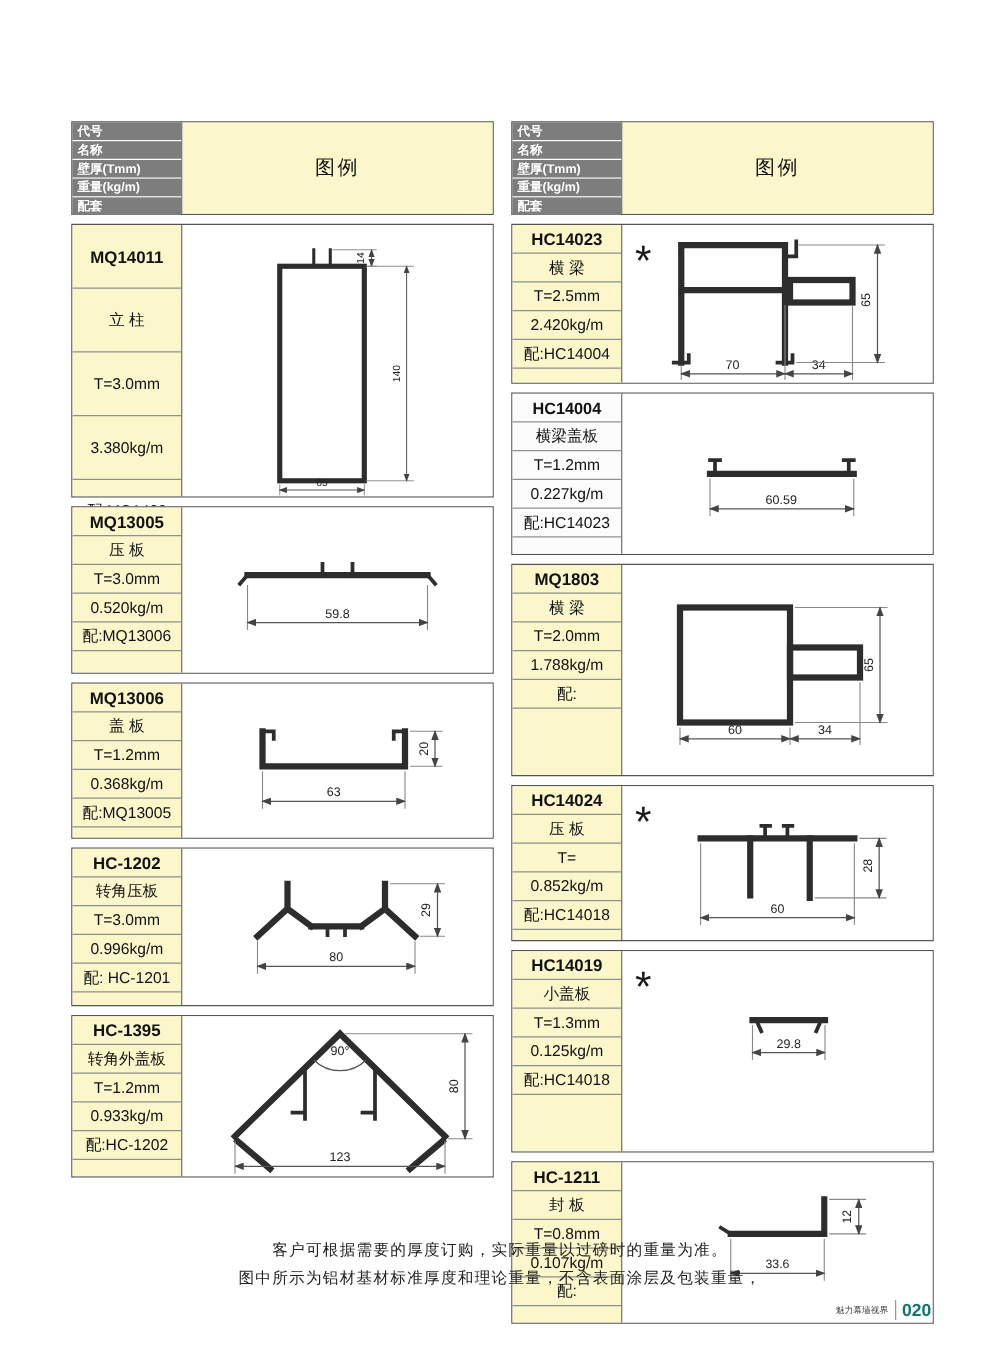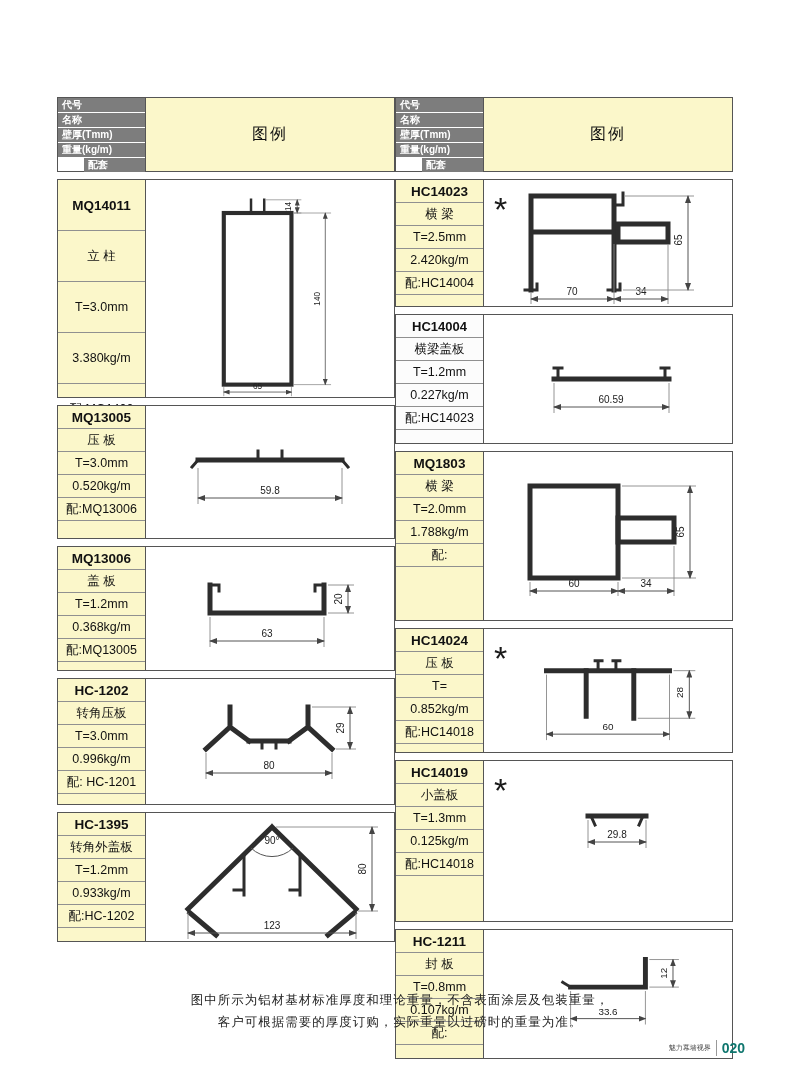--- a/index.html
+++ b/index.html
@@ -1,25 +1,25 @@
 <!DOCTYPE html>
 <html><head>
 <meta charset="utf-8">
 <style>
   html,body{margin:0;padding:0;background:#fff;}
   .page{position:relative;width:800px;height:1085px;background:#fff;
         font-family:"Liberation Sans", sans-serif;color:#111;overflow:hidden;}
-  .tables{position:absolute;left:57px;top:97px;display:flex;gap:0;}
+  .tables{position:absolute;left:57px;top:97px;display:flex;gap:14px;}
   .col{width:338px;display:flex;flex-direction:column;}
   
   .thead{display:flex;height:75px;border:1px solid #555;box-sizing:border-box;}
   .hlabels{width:88px;display:flex;flex-direction:column;border-right:1px solid #555;box-sizing:border-box;}
   .hcell{flex:1;background:#7d7d7d;color:#fff;font-size:10px;font-weight:bold;
          display:flex;align-items:center;padding-left:4px;border-bottom:1px solid #fff;box-sizing:border-box;}
-  .hcell:last-child{border-bottom:none;margin-left:26px;}
+  .hcell:last-child{border-bottom:none;}
   .hlegend{flex:1;background:#fbf7ca;display:flex;align-items:center;justify-content:center;
            font-size:16px;font-weight:normal;letter-spacing:2px;}
   
   .block{display:flex;border:1px solid #555;box-sizing:border-box;margin-top:7px;background:#fff;}
   .labels{width:88px;border-right:1px solid #555;background:#fbf7ca;display:flex;flex-direction:column;box-sizing:border-box;}
   .plain .labels{background:#fcfcfc;}
   .cell{flex:0 0 auto;height:23px;display:flex;align-items:center;justify-content:center;
         border-bottom:1px solid #909090;font-size:12.5px;box-sizing:border-box;text-align:center;}
   .cell.code{font-weight:bold;font-size:13.5px;}
   .plain .cell.code{font-weight:bold;font-size:13px;}
@@ -337,21 +337,21 @@
             <path class="ext" d="M166,30H196 M166,58H196"></path>
             <line class="dim" x1="190" y1="30" x2="190" y2="58"></line>
             <text class="dt" transform="rotate(-90 184 44)" x="184" y="44" text-anchor="middle">12</text>
           </svg>
         </div>
       </div>
     </div>
   </div>
 
   <div class="note">
+    <div>客户可根据需要的厚度订购，实际重量以过磅时的重量为准。</div>
     <div>图中所示为铝材基材标准厚度和理论重量，不含表面涂层及包装重量，</div>
-    <div>客户可根据需要的厚度订购，实际重量以过磅时的重量为准。</div>
   </div>
 
   <div class="pagefoot">
     <span class="brand">魅力幕墙视界</span>
     <span class="pagenum">020</span>
   </div>
 </div>
 
 </body></html>

